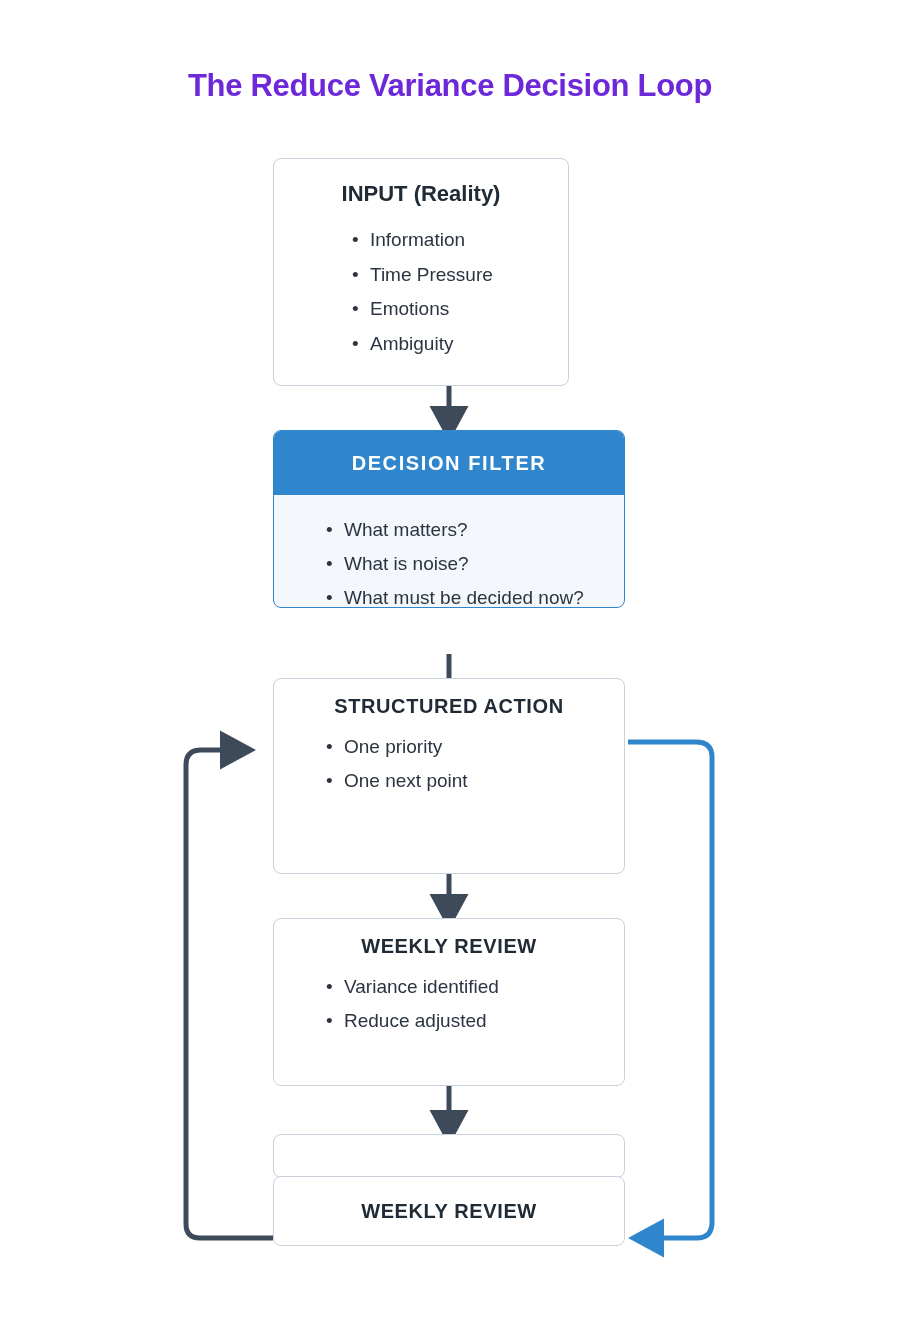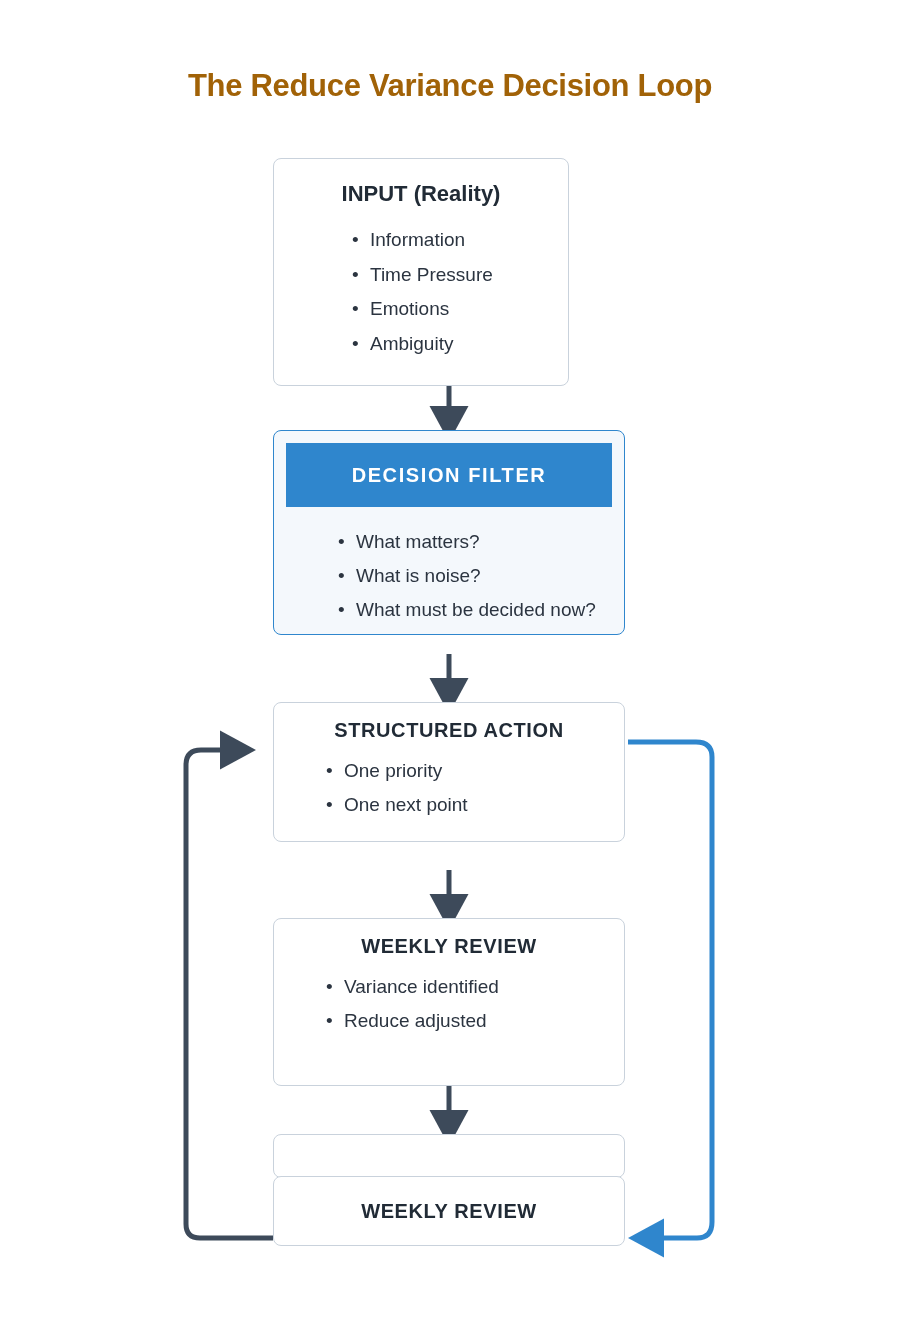--- a/index.html
+++ b/index.html
@@ -22,21 +22,21 @@
   }
   .title {
     position: absolute;
     left: 0;
     top: 68px;
     width: 900px;
     text-align: center;
     font-size: 31px;
     font-weight: bold;
     letter-spacing: -0.3px;
-    color: #a16207;
+    color: #6d28d9;
   }
 
   
   .connectors {
     position: absolute;
     left: 0;
     top: 0;
     width: 900px;
     height: 1327px;
   }
@@ -87,24 +87,24 @@
     margin-left: 74px;
     font-size: 19px;
     line-height: 34.5px;
   }
 
   
   #node-filter {
     left: 273px;
     top: 430px;
     width: 352px;
-    height: 205px;
+    height: 178px;
     border: 1.6px solid #2f86cd;
     background: #f4f8fc;
-    padding: 12px;
+    padding: 0;
     overflow: hidden;
   }
   #node-filter .header {
     background: #2f86cd;
     color: #ffffff;
     height: 64px;
     line-height: 64px;
     text-align: center;
     font-size: 20px;
     font-weight: bold;
@@ -112,23 +112,23 @@
   }
   #node-filter ul.items {
     margin: 18px 0 0 48px;
     font-size: 19px;
     line-height: 34px;
   }
 
   
   #node-action {
     left: 273px;
-    top: 702px;
-    width: 352px;
-    height: 140px;
+    top: 678px;
+    width: 352px;
+    height: 196px;
     padding: 16px 0 0 0;
   }
   #node-action .node-title {
     font-size: 20px;
     letter-spacing: 0.6px;
     margin-bottom: 12px;
   }
   #node-action ul.items {
     margin-left: 48px;
     font-size: 19px;

